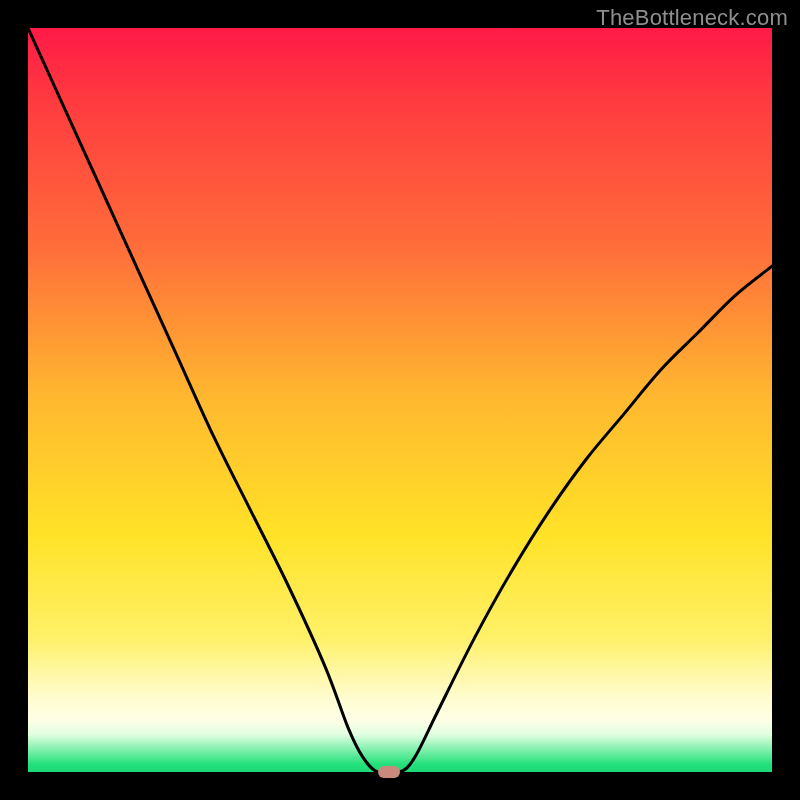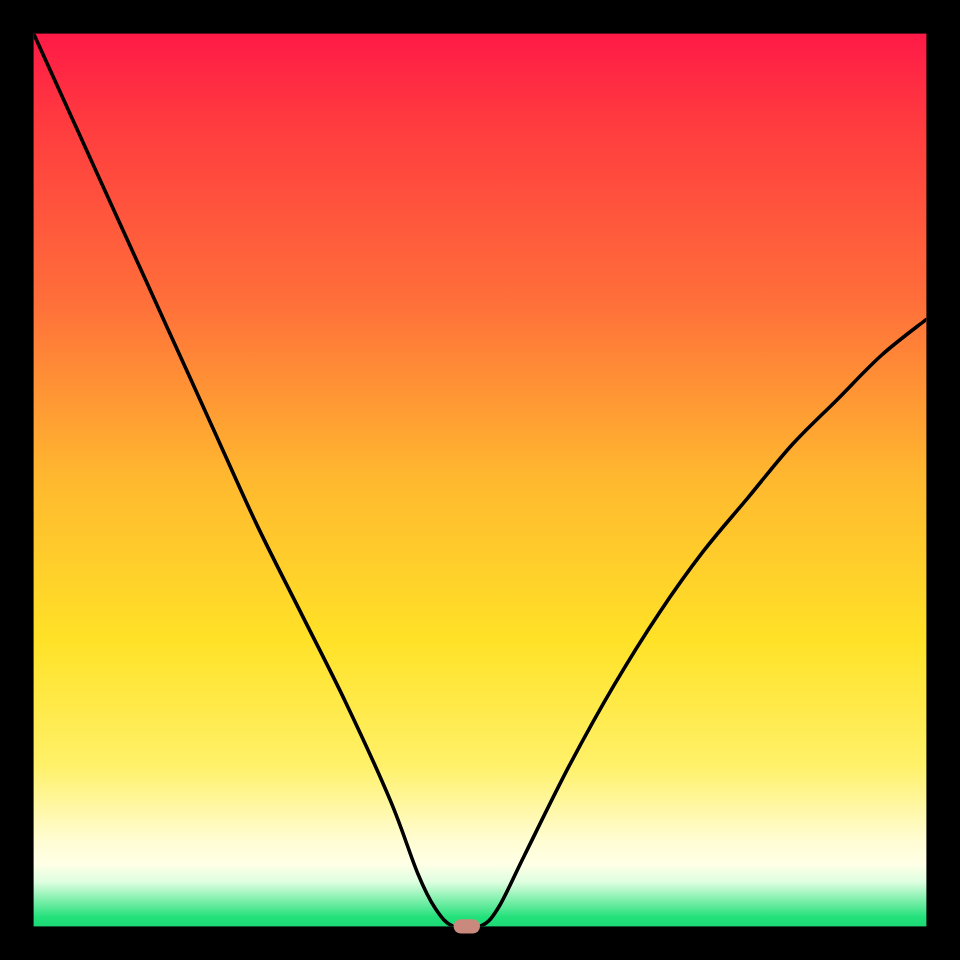--- a/index.html
+++ b/index.html
@@ -74,13 +74,14 @@
   <div class="plot-area">
 
     <svg class="curve-svg" viewBox="0 0 100 100" preserveAspectRatio="none">
 
       <path fill="none" stroke="#000" stroke-width="3" stroke-linejoin="round" stroke-linecap="round" vector-effect="non-scaling-stroke" d="M 0.00 0.00 C 0.83 1.83, 3.33 7.33, 5.00 11.00 C 6.67 14.67, 8.33 18.33, 10.00 22.00 C 11.67 25.67, 13.33 29.33, 15.00 33.00 C 16.67 36.67, 18.33 40.33, 20.00 44.00 C 21.67 47.67, 23.33 51.50, 25.00 55.00 C 26.67 58.50, 28.33 61.67, 30.00 65.00 C 31.67 68.33, 33.33 71.50, 35.00 75.00 C 36.67 78.50, 38.67 82.83, 40.00 86.00 C 41.33 89.17, 42.17 92.00, 43.00 94.00 C 43.83 96.00, 44.33 97.00, 45.00 98.00 C 45.67 99.00, 46.17 99.67, 47.00 100.00 C 47.83 100.33, 49.17 100.33, 50.00 100.00 C 50.83 99.67, 51.17 99.33, 52.00 98.00 C 52.83 96.67, 53.67 94.67, 55.00 92.00 C 56.33 89.33, 58.33 85.17, 60.00 82.00 C 61.67 78.83, 63.33 75.83, 65.00 73.00 C 66.67 70.17, 68.33 67.50, 70.00 65.00 C 71.67 62.50, 73.33 60.17, 75.00 58.00 C 76.67 55.83, 78.33 54.00, 80.00 52.00 C 81.67 50.00, 83.33 47.83, 85.00 46.00 C 86.67 44.17, 88.33 42.67, 90.00 41.00 C 91.67 39.33, 93.33 37.50, 95.00 36.00 C 96.67 34.50, 99.17 32.67, 100.00 32.00"></path>
     </svg>
 
     <div class="minimum-marker" style="left:360.8px; top:744.0px;"></div>
   </div>
 
+  <div class="watermark">TheBottleneck.com</div>
 </div>
 
 </body></html>

